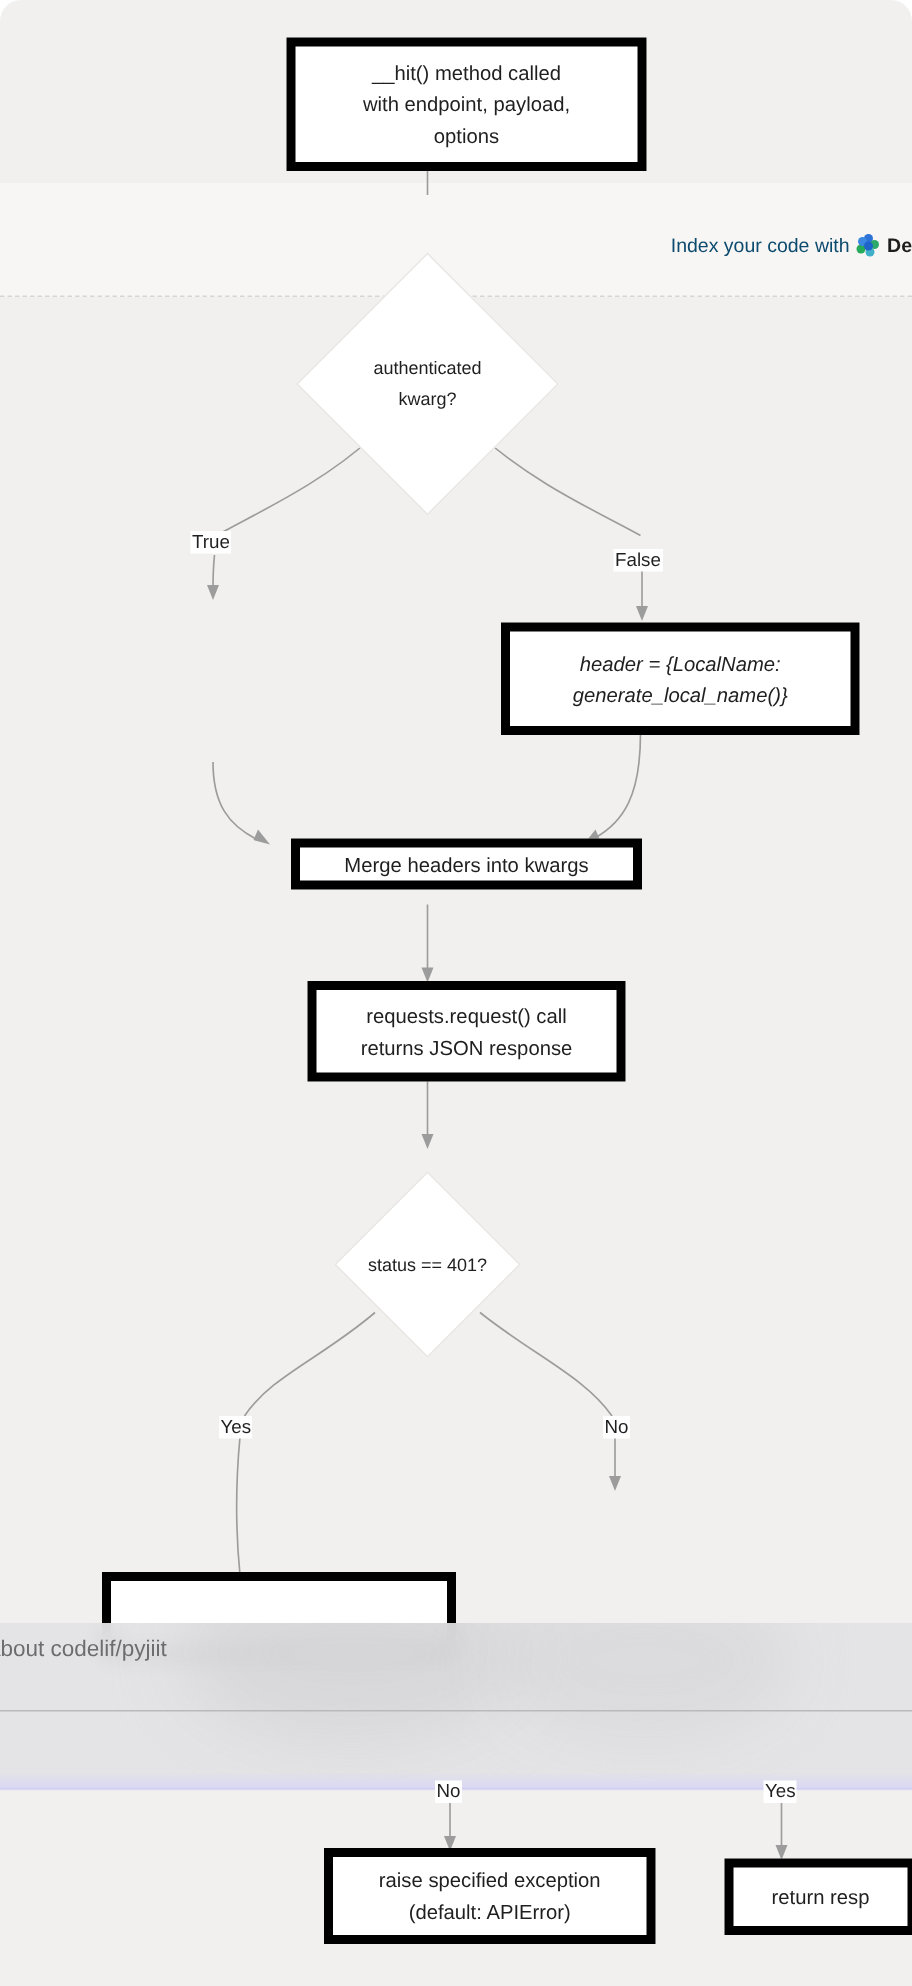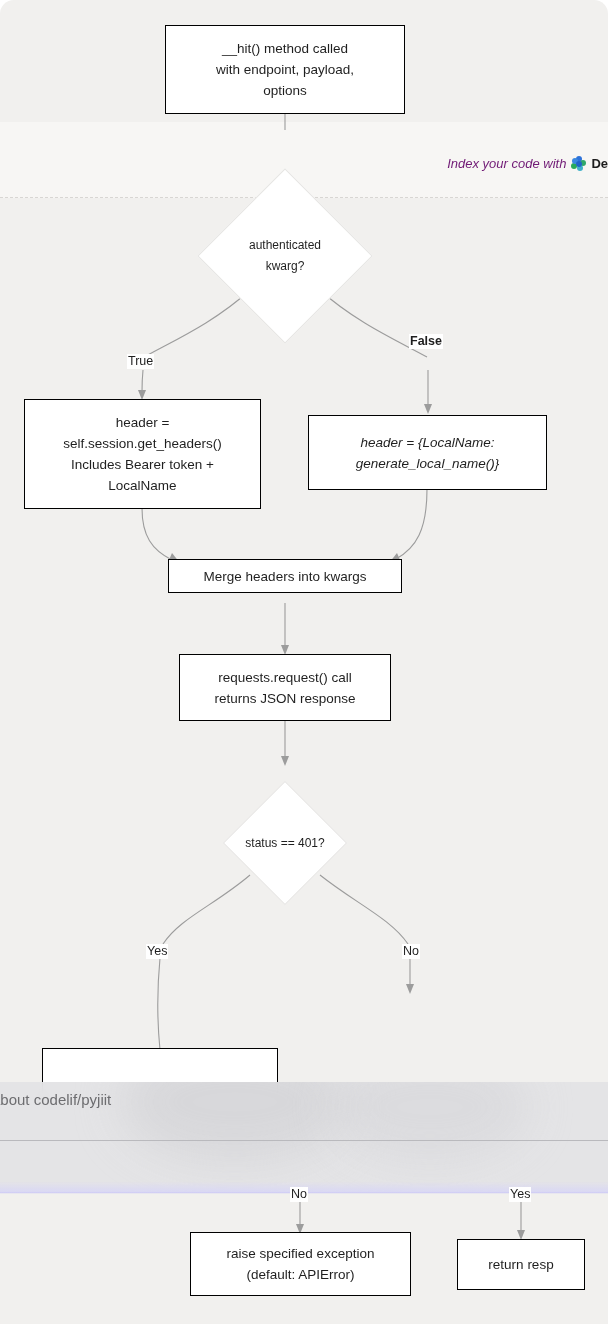--- a/index.html
+++ b/index.html
@@ -65,21 +65,21 @@
     top: 155px;
     width: 608px;
     text-align: right;
     font-size: 13px;
     color: #6e6e6e;
     white-space: nowrap;
     padding-right: 0;
     box-sizing: border-box;
     line-height: 18px;
   }
-  #promo-text .promo-label { color: #701a75; font-style: italic; }
+  #promo-text .promo-label { color: #0c4a6e; }
   #promo-text .promo-brand {
     color: #1d1d1d;
     font-weight: bold;
     margin-left: 2px;
   }
   .flower-icon {
     display: inline-block;
     position: relative;
     width: 15px;
     height: 15px;
@@ -97,31 +97,32 @@
   .fp2 { left: 9px;   top: 4px;   background: #2fa86b; }
   .fp3 { left: 6px;   top: 9px;   background: #3fb0c8; }
   .fp4 { left: 0px;   top: 7px;   background: #27aa5a; }
   .fp5 { left: 0.5px; top: 1.5px; background: #3a88e0; }
   .fp6 { left: 4.5px; top: 4.5px; background: #1f64c8; }
 
   
   .node {
     position: absolute;
     background: #ffffff;
-    border: 1px solid #000000;
+    border: 6px solid #000000;
     box-sizing: border-box;
     display: flex;
     align-items: center;
     justify-content: center;
     text-align: center;
     color: #1f1f1f;
     font-size: 13.5px;
     line-height: 21px;
     white-space: pre-line;
     padding: 4px 10px;
+    margin-left: 26px;
   }
   .diamond {
     position: absolute;
     background: transparent;
   }
   .diamond .shape {
     position: absolute;
     left: 0; top: 0;
     width: 100%; height: 100%;
     background: #ffffff;
@@ -288,26 +289,22 @@
 with endpoint, payload,
 options</div>
 
   <div class="diamond" style="left:223px; top:194px; width:124px; height:124px;">
     <div class="shape"></div>
     <div class="dlabel" style="left:-28px; width:180px;">authenticated
 kwarg?</div>
   </div>
 
   <div class="edge-label" style="left:127px; top:354px;">True</div>
-  <div class="edge-label" style="left:409px; top:334px;font-weight:bold;">False</div>
-
-  <div class="node" style="left:24px; top:399px; width:237px; height:110px;">header =
-self.session.get_headers()
-Includes Bearer token +
-LocalName</div>
+  <div class="edge-label" style="left:409px; top:366px;">False</div>
+
 
   <div class="node" style="left:308px; top:415px; width:239px; height:75px;font-style:italic;">header = {LocalName:
 generate_local_name()}</div>
 
   <div class="node" style="left:168px; top:559px; width:234px; height:34px;">Merge headers into kwargs</div>
 
   <div class="node" style="left:179px; top:654px; width:212px; height:67px;">requests.request() call
 returns JSON response</div>
 
   <div class="diamond" style="left:241px; top:799px; width:88px; height:88px;">

